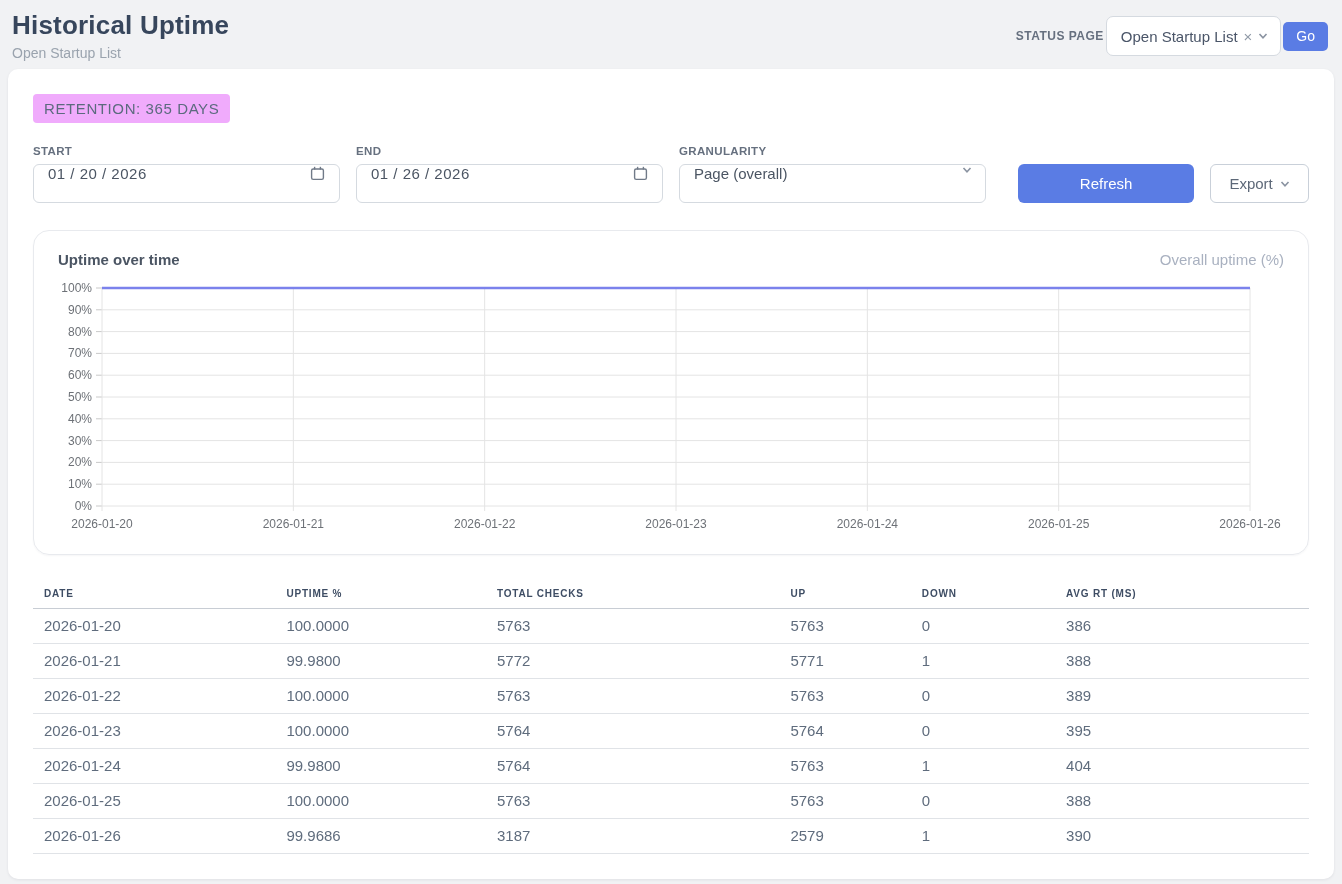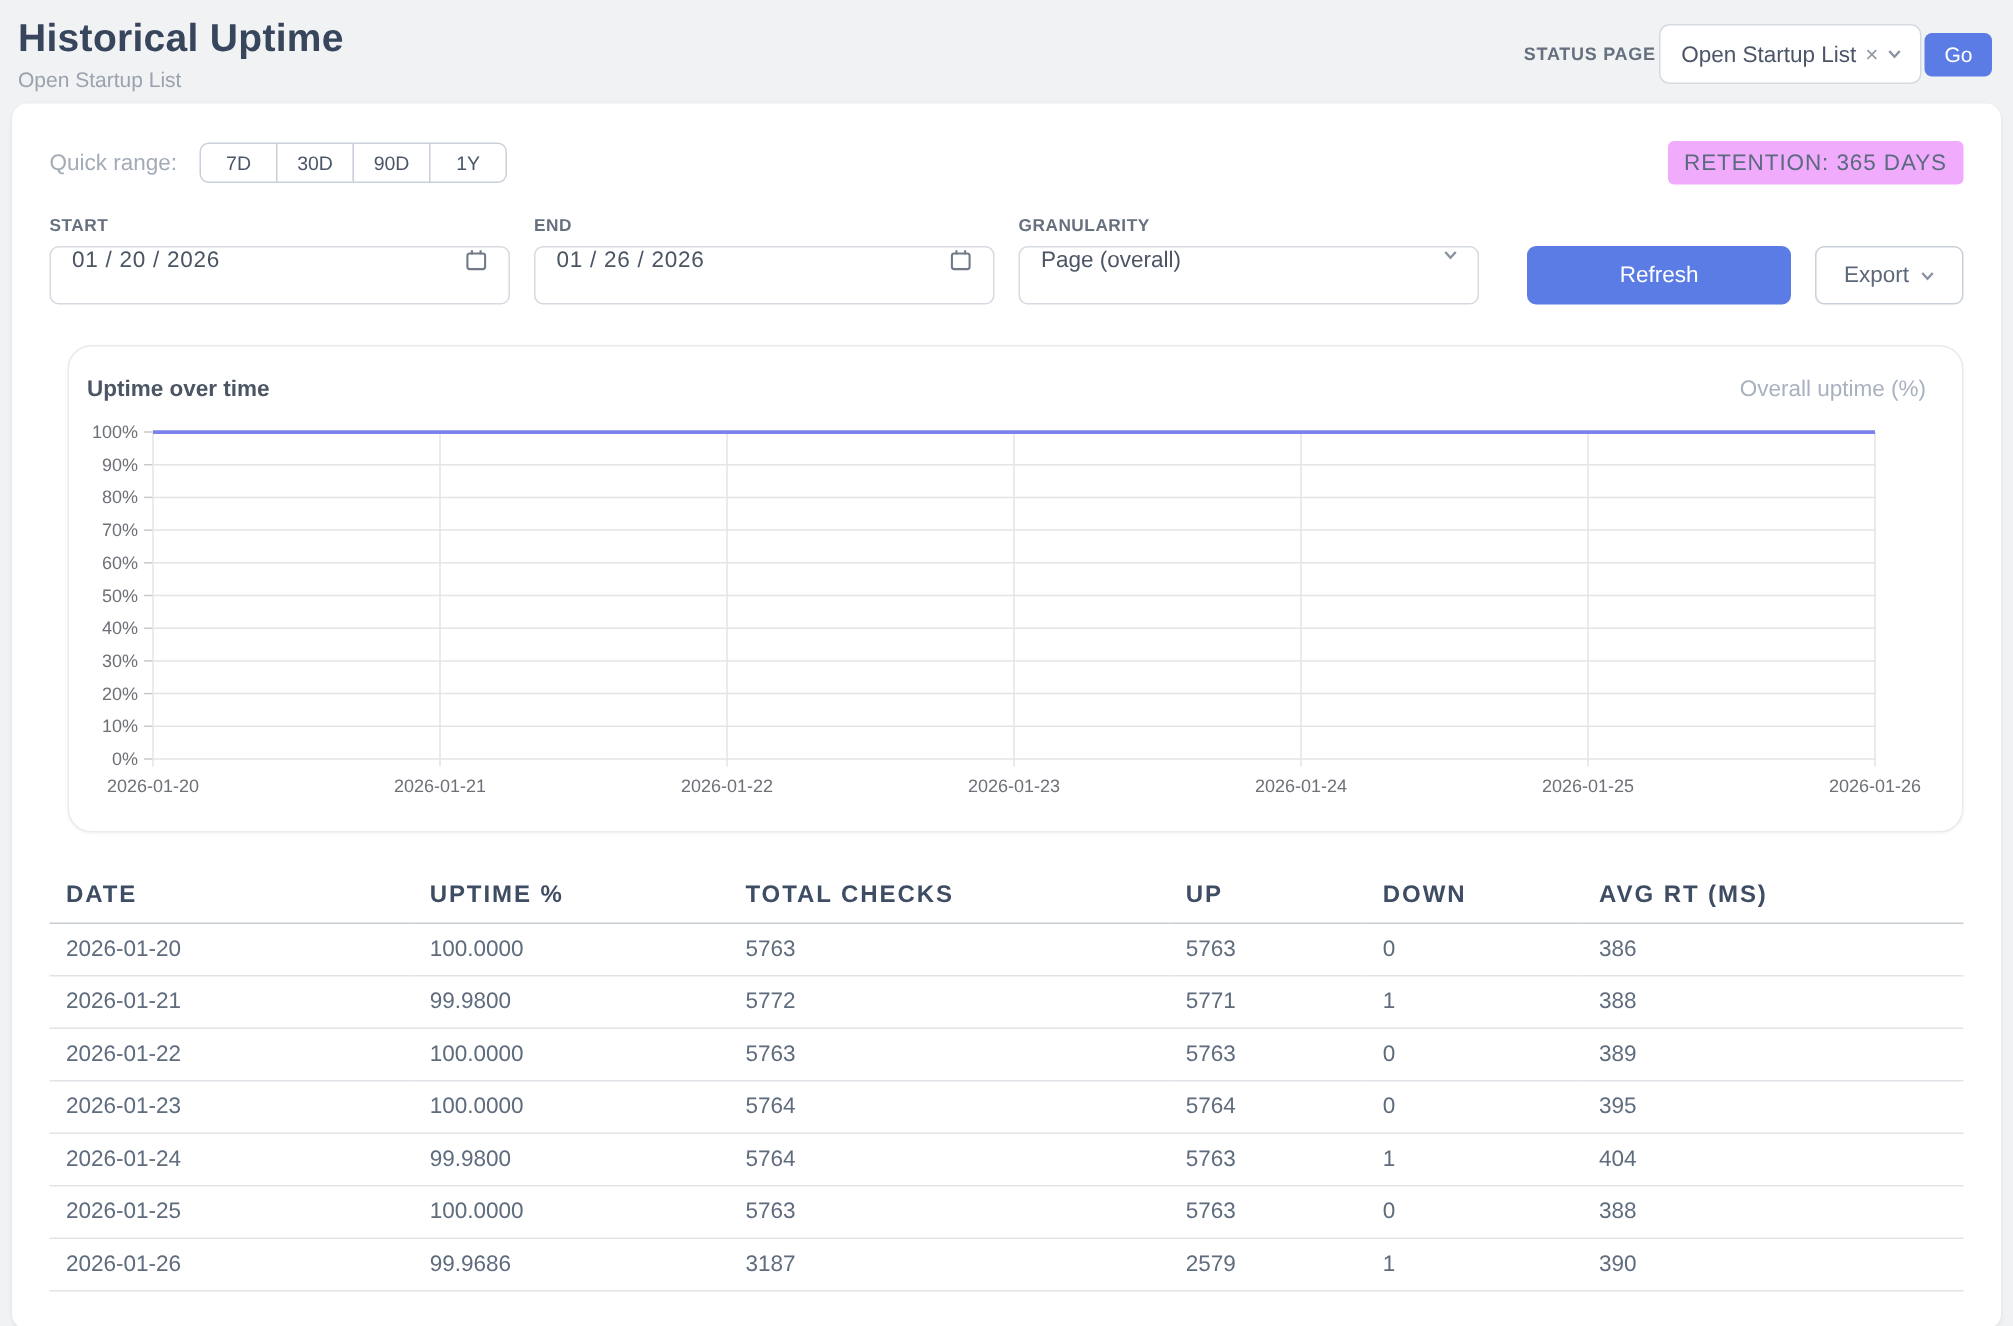--- a/index.html
+++ b/index.html
@@ -36,30 +36,30 @@
   .input-box { display: flex; justify-content: space-between; width: 307px; height: 39px; background: #fff; border: 1px solid #d5dae0; border-radius: 6px; padding: 0 13px 0 14px; cursor: text; }
   .input-box .in-text { font-size: 15px; color: #4b5563; letter-spacing: 0.5px; }
   .select-box { cursor: pointer; }
   .select-box .in-text { letter-spacing: 0; }
   .cal-icon { width: 17px; height: 17px; stroke: #707a88; fill: none; stroke-width: 1.4; }
   .refresh-btn { width: 191px; height: 39px; background: #5a7ce4; color: #fff; font-size: 15px; border: none; border-radius: 6px; cursor: pointer; font-family: inherit; }
   .export-btn { width: 107px; height: 39px; background: #fff; color: #5d6878; font-size: 15px; border: 1px solid #c9d0d9; border-radius: 6px; cursor: pointer; font-family: inherit; display: flex; align-items: center; justify-content: center; gap: 7px; }
   .spacer { flex: 1 1 auto; min-width: 0; }
 
   
-  .chart-card { border: 1px solid #e8eaee; border-radius: 16px; margin-top: 27px; padding: 20px 24px 14px 12px; box-shadow: 0 1px 2px rgba(20,30,50,0.04); margin-left: 12px; }
+  .chart-card { border: 1px solid #e8eaee; border-radius: 16px; margin-top: 27px; padding: 20px 24px 14px 24px; box-shadow: 0 1px 2px rgba(20,30,50,0.04); }
   .chart-head { display: flex; justify-content: space-between; align-items: center; margin-bottom: 10px; }
   .chart-title { font-size: 15px; font-weight: 700; color: #4b5563; }
   .chart-legend { font-size: 15px; color: #a9b1c0; }
   .chart-wrap svg { display: block; }
   .chart-wrap text { font-family: "Liberation Sans", sans-serif; font-size: 12px; fill: #6d7177; }
 
   
   .uptime-table { width: 100%; border-collapse: collapse; margin-top: 26px; }
-  .uptime-table th { text-align: left; font-size: 16px; font-weight: 700; color: #3e4d64; letter-spacing: 0.08em; padding: 7px 12px 9px 11px; border-bottom: 1px solid #c8cdd4; }
+  .uptime-table th { text-align: left; font-size: 10px; font-weight: 700; color: #3e4d64; letter-spacing: 0.08em; padding: 7px 12px 9px 11px; border-bottom: 1px solid #c8cdd4; }
   .uptime-table td { font-size: 15px; color: #5f6c7d; padding: 8px 12px 9px 11px; border-bottom: 1px solid #e0e3e7; }
   .uptime-table col.c1 { width: 19%; } .uptime-table col.c2 { width: 16.5%; }
   .uptime-table col.c3 { width: 23%; } .uptime-table col.c4 { width: 10.3%; }
   .uptime-table col.c5 { width: 11.3%; } .uptime-table col.c6 { width: 19.9%; }
 </style>
 </head>
 <body>
 
 <div class="page-header">
   <div>
@@ -75,29 +75,20 @@
           <path d="M1.5 3 L5 6.8 L8.5 3"></path>
         </svg>
     </div>
     <button class="go-btn">Go</button>
   </div>
 </div>
 
 <div class="panel">
 
   <div class="quickrow">
-    <div class="quickleft">
-      <span class="quick-label">Quick range:</span>
-      <div class="seg-group" id="quick-range-group">
-          <button class="seg-btn">7D</button>
-          <button class="seg-btn">30D</button>
-          <button class="seg-btn">90D</button>
-          <button class="seg-btn">1Y</button>
-        </div>
-    </div>
     <span class="retention-badge">RETENTION: 365 DAYS</span>
   </div>
 
   <div class="fields-row">
     <div class="field">
       <span class="field-label">START</span>
       <div class="input-box">
         <span class="in-text">01 / 20 / 2026</span>
         <svg class="cal-icon" viewBox="0 0 17 17">
             <rect x="2.6" y="4" width="11.8" height="10.4" rx="1.6"></rect>

